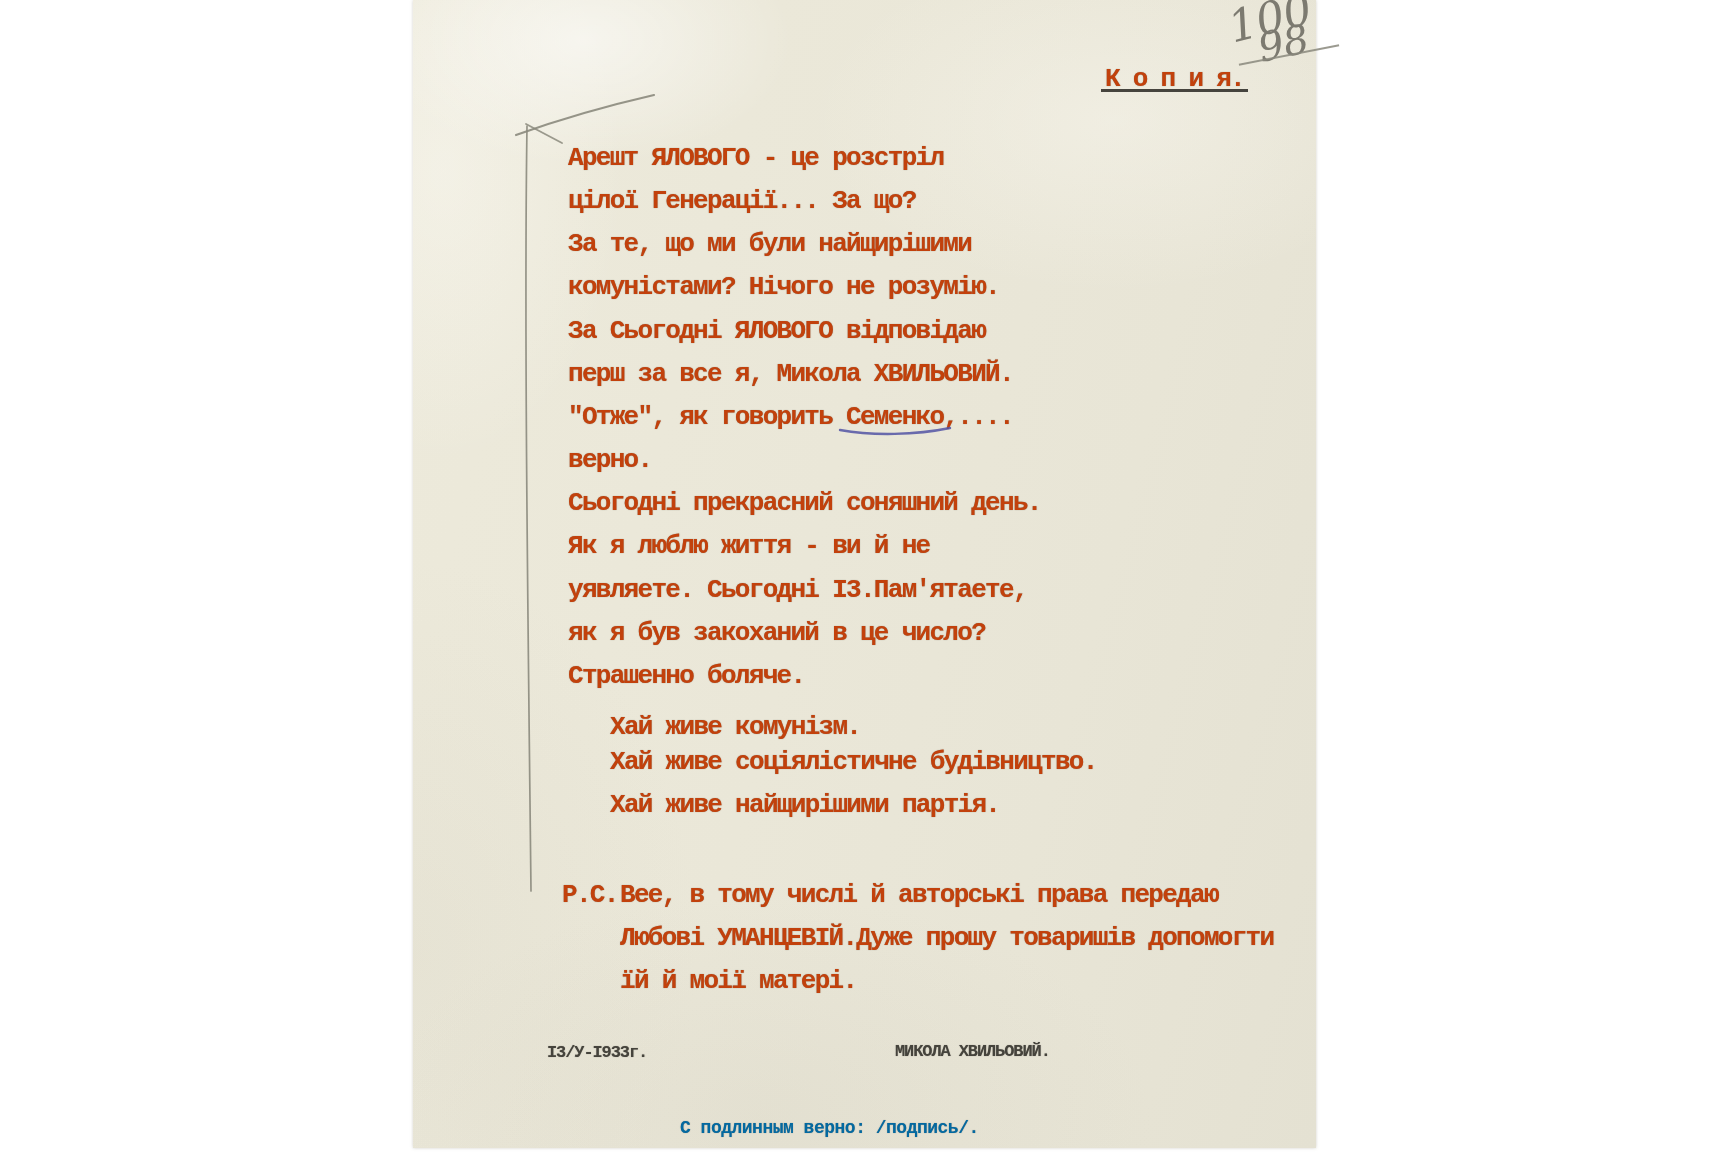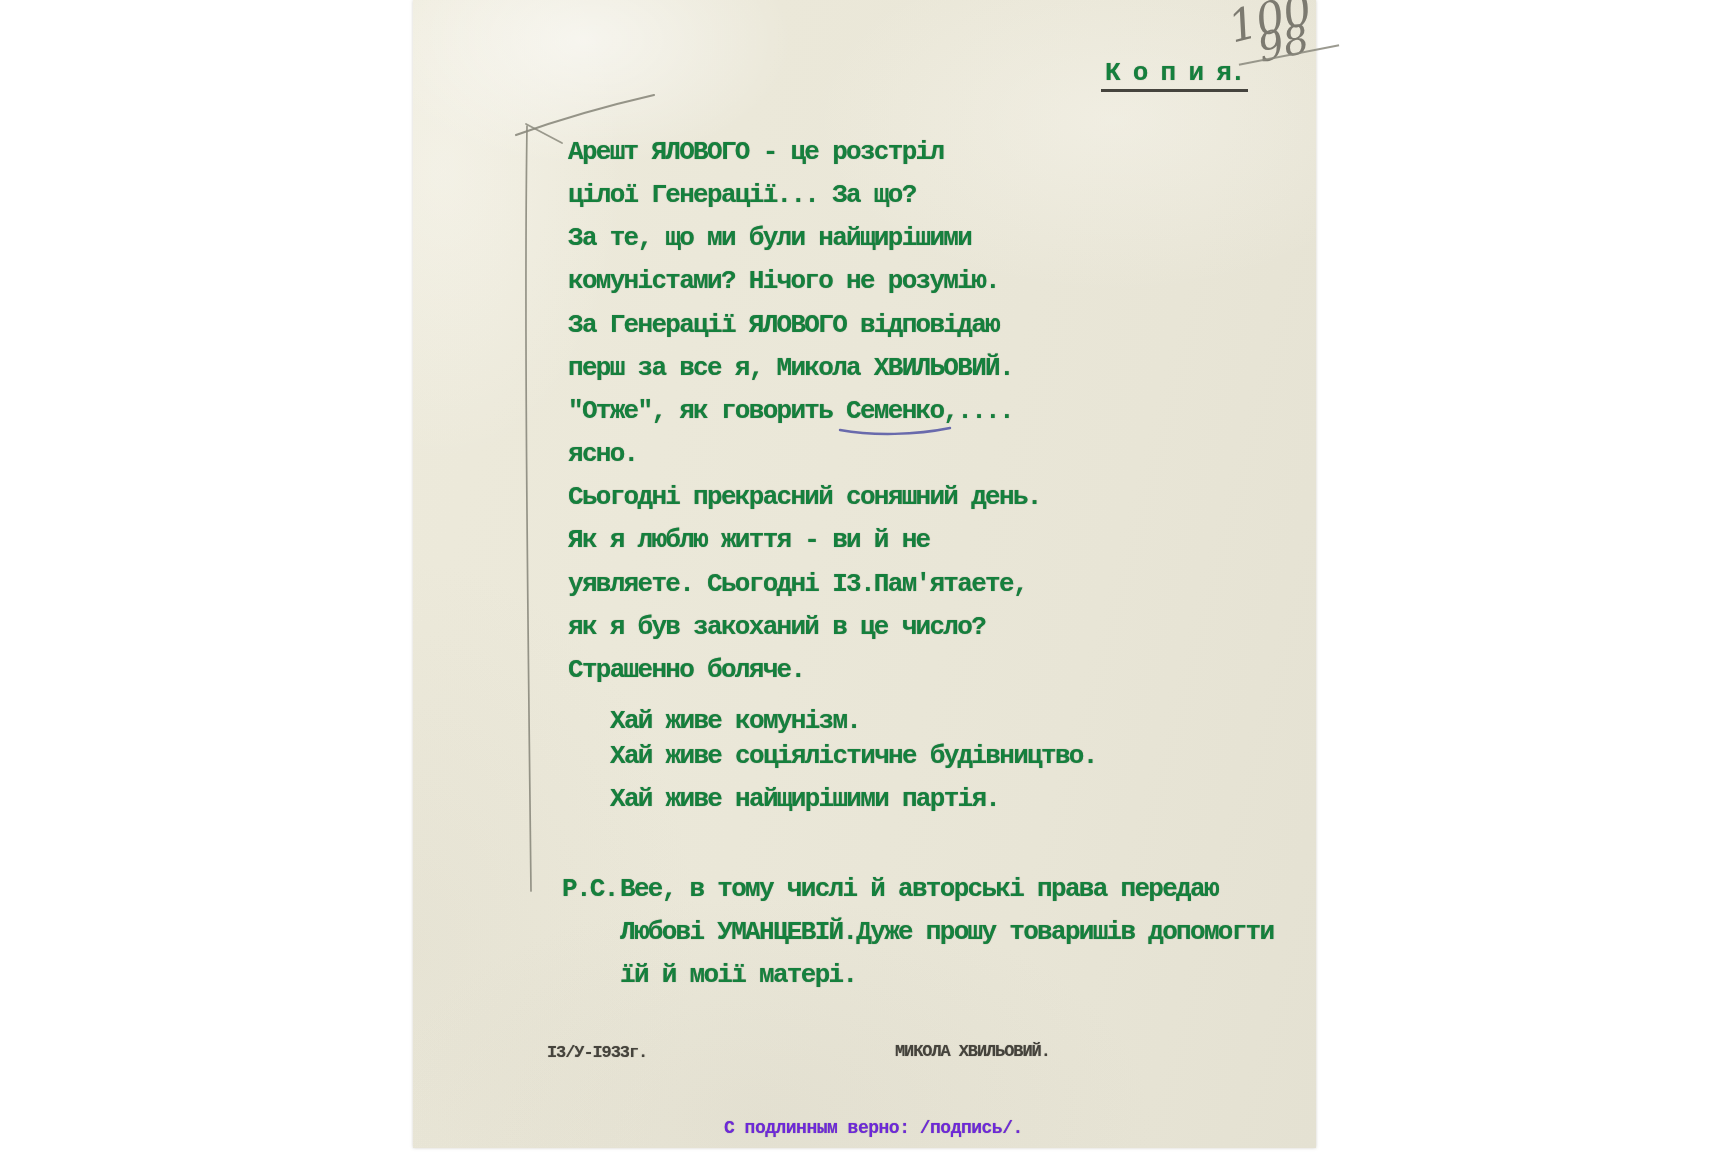--- a/index.html
+++ b/index.html
@@ -19,37 +19,37 @@
       radial-gradient(ellipse 520px 300px at 350px 1120px, rgba(204,200,184,.22), rgba(204,200,184,0) 75%),
       radial-gradient(ellipse 380px 520px at 0px 950px, rgba(208,204,188,.20), rgba(208,204,188,0) 75%),
       linear-gradient(105deg,#edeadb 0%,#eae7d8 45%,#e8e5d6 70%,#e4e1d2 100%);
     box-shadow:0 0 3px rgba(130,127,112,.35);
   }
   
   .t-body{
     position:absolute;white-space:pre;
     font:700 26px/1 "Liberation Mono",monospace;
     letter-spacing:-1.7px;
-    color:#15803d;
+    color:#c2410c;
     text-shadow:0 0 1px rgba(62,60,53,.55);
+    margin-top:6px;
   }
   .t-small{
     position:absolute;white-space:pre;
     font:700 17px/1 "Liberation Mono",monospace;
     letter-spacing:-1.1px;
     color:#45433c;
     text-shadow:0 0 1px rgba(62,60,53,.5);
   }
   .t-cert{
     position:absolute;white-space:pre;
     font:700 18px/1 "Liberation Mono",monospace;
     letter-spacing:-0.5px;
-    color:#6d28d9;
+    color:#0369a1;
     text-shadow:0 0 1px rgba(62,60,53,.5);
-    margin-left:44px;
   }
   
   .hand{
     position:absolute;
     font-family:"DejaVu Serif",serif;font-style:italic;
     color:#7c7a70;
   }
   #hand-100{left:1228px;top:-8px;font-size:44px;transform:rotate(-14deg);}
   #hand-98{left:1258px;top:20px;font-size:40px;transform:rotate(-12deg);}
   #strike-98{
@@ -74,24 +74,24 @@
   <div id="strike-98"></div>
 
   <div class="t-body" style="left:1105px;top:60px;">К о п и я.</div>
   <div id="copy-underline"></div>
 
   <div>
       <div class="t-body" style="left: 568px; top: 139px;">Арешт ЯЛОВОГО - це розстріл</div>
       <div class="t-body" style="left: 568px; top: 182.15px;">цілої Генерації... За що?</div>
       <div class="t-body" style="left: 568px; top: 225.3px;">За те, що ми були найщирішими</div>
       <div class="t-body" style="left: 568px; top: 268.45px;">комуністами? Нічого не розумію.</div>
-      <div class="t-body" style="left: 568px; top: 311.6px;">За Генерації ЯЛОВОГО відповідаю</div>
+      <div class="t-body" style="left: 568px; top: 311.6px;">За Сьогодні ЯЛОВОГО відповідаю</div>
       <div class="t-body" style="left: 568px; top: 354.75px;">перш за все я, Микола ХВИЛЬОВИЙ.</div>
       <div class="t-body" style="left: 568px; top: 397.9px;">"Отже", як говорить Семенко,....</div>
-      <div class="t-body" style="left: 568px; top: 441.05px;">ясно.</div>
+      <div class="t-body" style="left: 568px; top: 441.05px;">верно.</div>
       <div class="t-body" style="left: 568px; top: 484.2px;">Сьогодні прекрасний соняшний день.</div>
       <div class="t-body" style="left: 568px; top: 527.35px;">Як я люблю життя - ви й не</div>
       <div class="t-body" style="left: 568px; top: 570.5px;">уявляете. Сьогодні І3.Пам'ятаете,</div>
       <div class="t-body" style="left: 568px; top: 613.65px; text-align: center;">як я був закоханий в це число?</div>
       <div class="t-body" style="left: 568px; top: 656.8px;">Страшенно боляче.</div>
       <div class="t-body" style="left: 610px; top: 708px;">Хай живе комунізм.</div>
       <div class="t-body" style="left: 610px; top: 743.1px;">Хай живе соціялістичне будівництво.</div>
       <div class="t-body" style="left: 610px; top: 786.25px;">Хай живе найщирішими партія.</div>
     </div>
 

